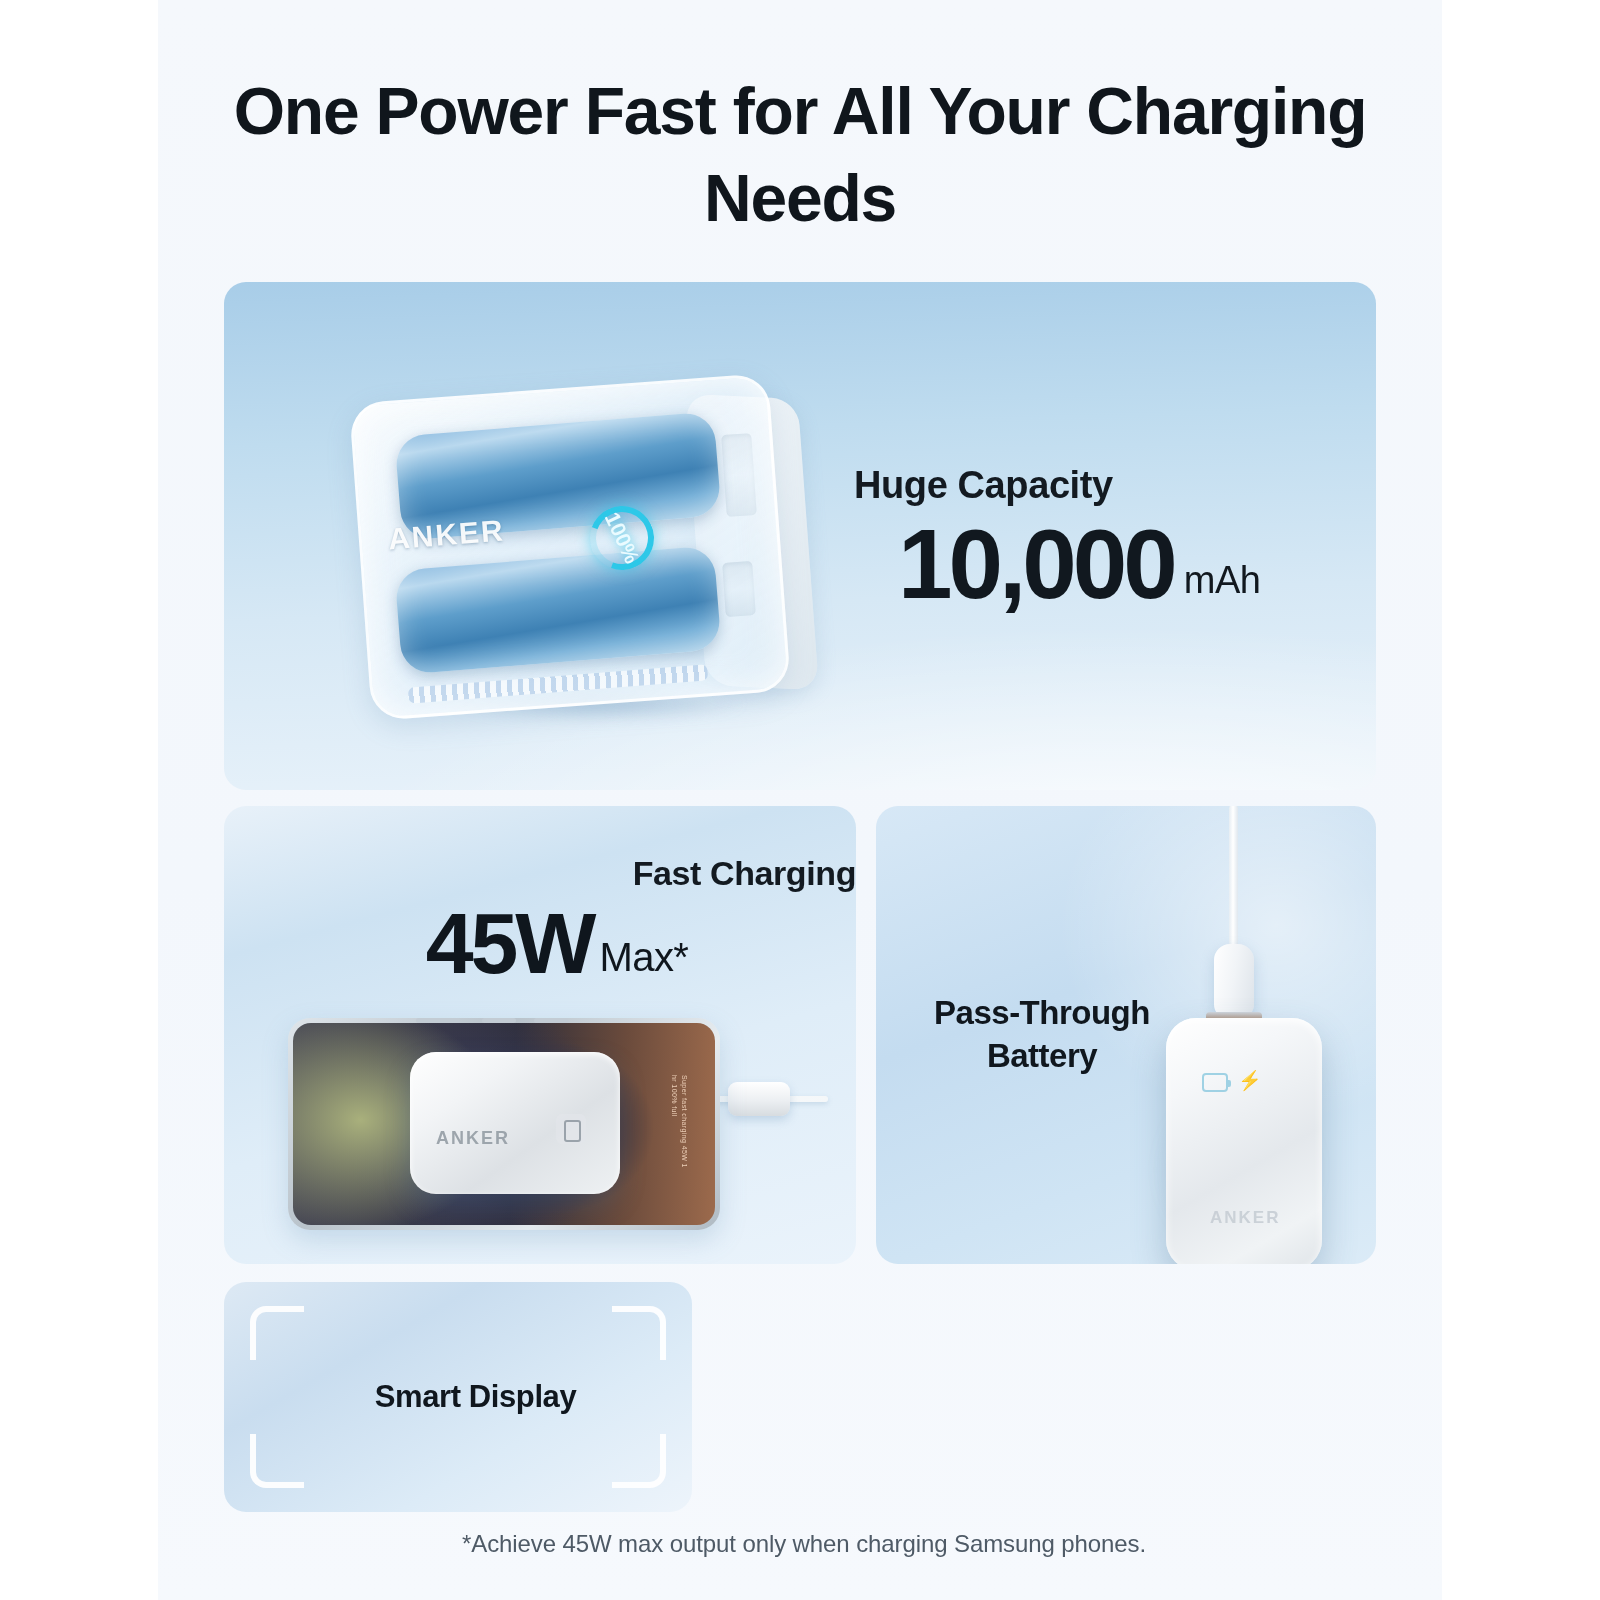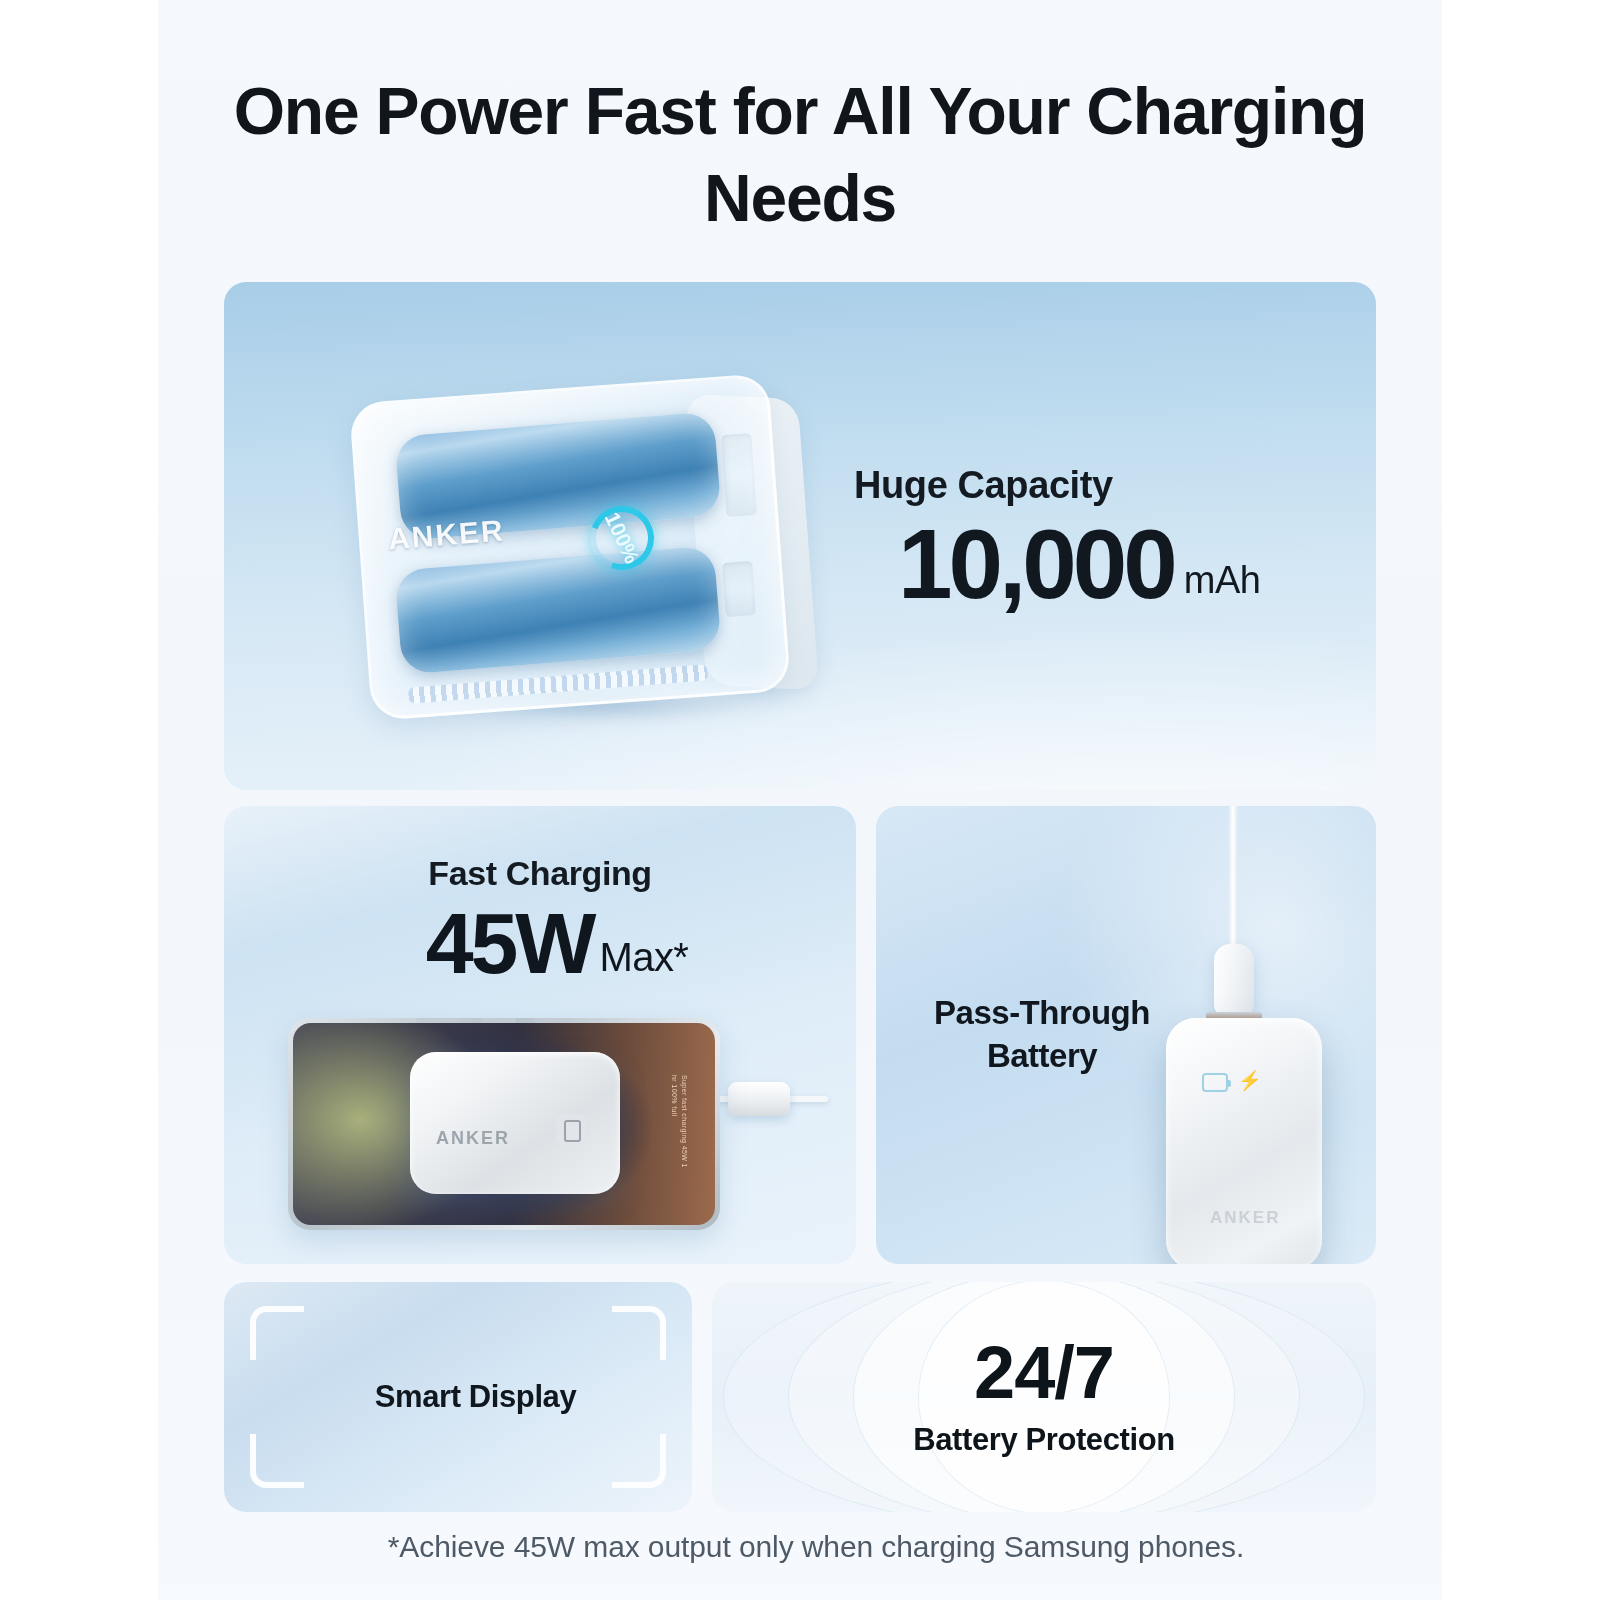--- a/index.html
+++ b/index.html
@@ -143,21 +143,21 @@
   }
 
   
   #fast {
     left: 66px; top: 806px;
     width: 632px; height: 458px;
     background: linear-gradient(165deg, #e8f1f9 0%, #cde2f2 24%, #dfedf8 58%, #eaf3fb 100%);
   }
   .fast-kicker {
     position: absolute; left: 0; top: 48px; width: 632px;
-    text-align: center; font-size: 34px; font-weight: 700;
+    text-align: right; font-size: 34px; font-weight: 700;
     color: #131a21; letter-spacing: -.4px;
   }
   .fast-big {
     position: absolute; left: 0; top: 94px; width: 632px;
     display: flex; align-items: flex-end; justify-content: center; gap: 6px; margin-left: 17px;
   }
   .fast-big .n { font-size: 86px; font-weight: 800; color: #0f161d; letter-spacing: -3px; line-height: 1; }
   .fast-big .u { font-size: 40px; font-weight: 500; color: #0f161d; padding-bottom: 6px; letter-spacing: -.6px; }
 
   
@@ -324,22 +324,22 @@
     font-size: 74px; font-weight: 800; color: #0d141a;
     letter-spacing: -1px; line-height: 1;
   }
   .protect-inner .sub {
     margin-top: 12px;
     font-size: 31px; font-weight: 700; color: #0d141a; letter-spacing: -.4px;
   }
 
   
   .footnote {
-    position: absolute; left: 16px; top: 1530px; width: 1284px;
-    text-align: center; font-size: 30px; color: #4e5a66;
+    position: absolute; left: 4px; top: 1530px; width: 1284px;
+    text-align: center; font-size: 24px; color: #4e5a66;
     letter-spacing: -.1px;
   }
 </style>
 </head>
 <body>
 
 <div id="page">
 
   <h1 class="headline">One Power Fast for All Your Charging Needs</h1>
 
@@ -417,26 +417,16 @@
   </section>
 
   <section class="panel" id="smart">
     <span class="bracket tl"></span>
     <span class="bracket tr"></span>
     <span class="bracket bl"></span>
     <span class="bracket br"></span>
     <div class="smart-label">Smart Display</div>
   </section>
 
-  <section class="panel" id="protect">
-    <span class="ripple r4"></span>
-    <span class="ripple r3"></span>
-    <span class="ripple r2"></span>
-    <span class="ripple r1"></span>
-    <div class="protect-inner">
-      <div class="big">24/7</div>
-      <div class="sub">Battery Protection</div>
-    </div>
-  </section>
 
   <div class="footnote">*Achieve 45W max output only when charging Samsung phones.</div>
 
 </div>
 
 </body></html>

